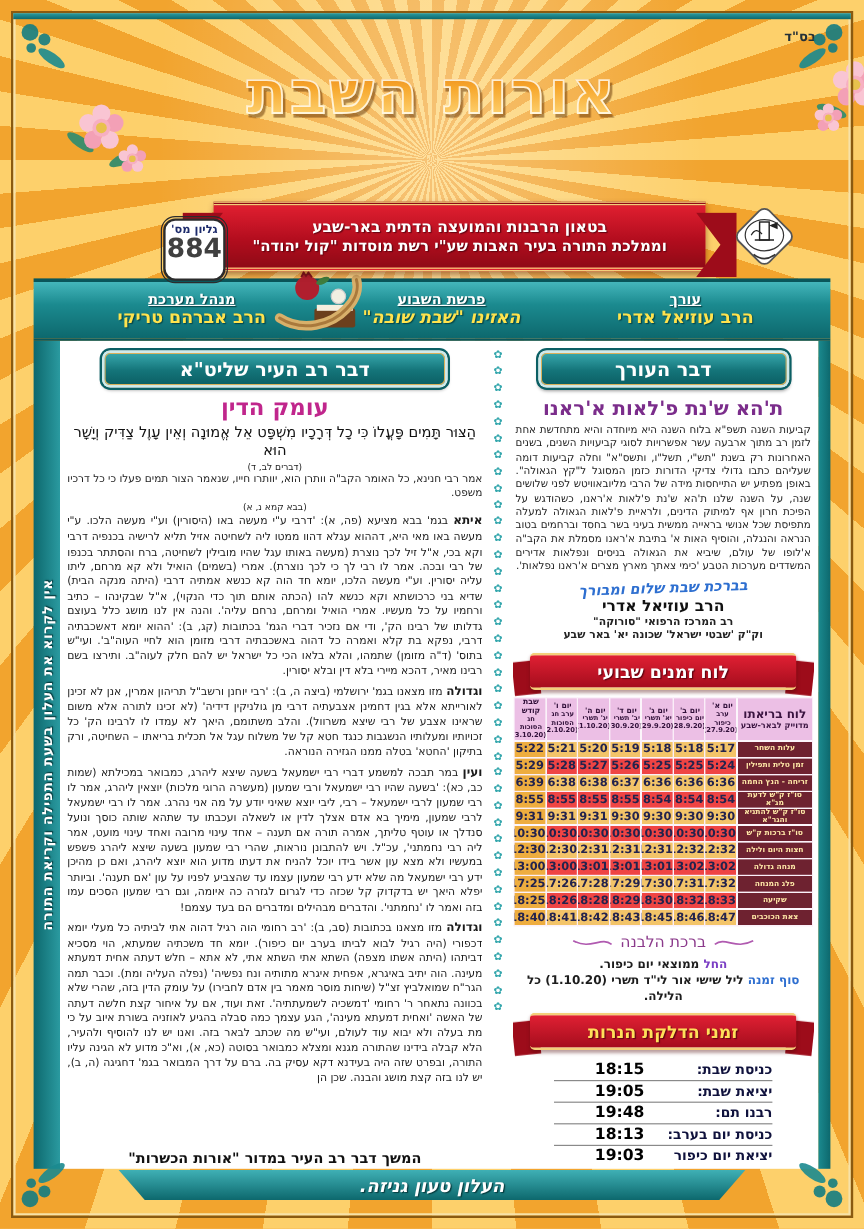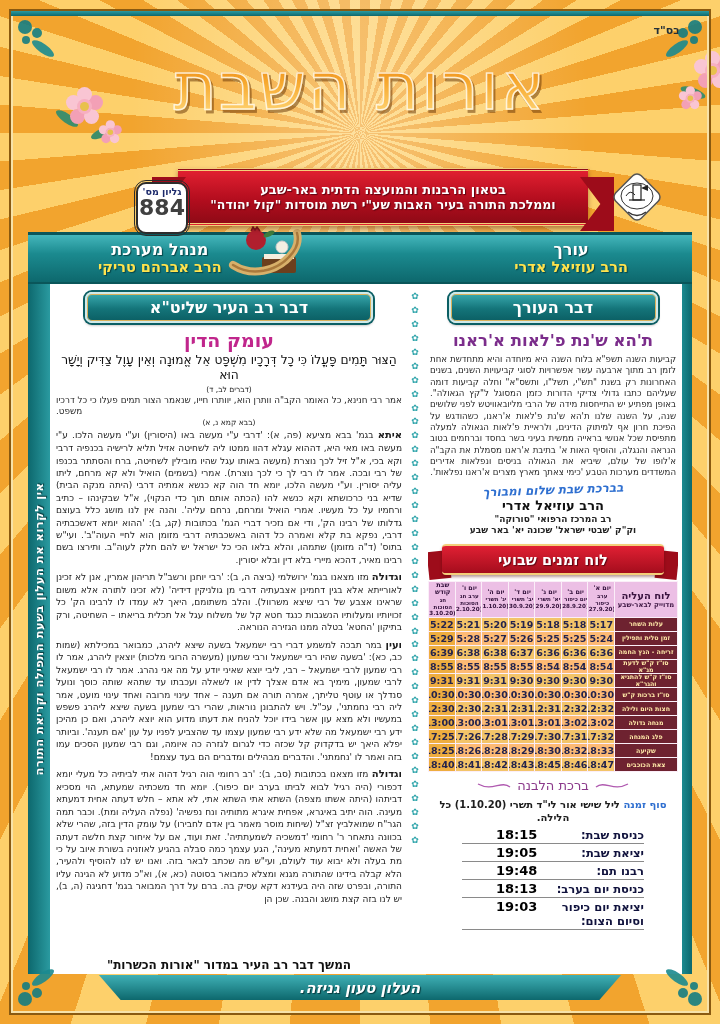--- a/index.html
+++ b/index.html
@@ -23,21 +23,21 @@
   .corner i.b3{width:8px;height:8px;left:10px;top:22px;}
   .corner i.leaf{width:26px;height:9px;border-radius:50%;left:18px;top:30px;transform:rotate(35deg);background:#1b8a8f;}
   .corner.tl{left:12px;top:14px;}
   .corner.tr{right:12px;top:14px;transform:scaleX(-1);}
   .corner.bl{left:12px;bottom:12px;transform:scaleY(-1);}
   .corner.br{right:12px;bottom:12px;transform:scale(-1,-1);}
 
   
   .bsd{position:absolute;top:24px;right:40px;font-size:11px;font-weight:bold;color:#243038;z-index:10;}
   .main-title{position:absolute;top:48px;left:0;right:0;text-align:center;z-index:5;
-      font-size:66px;font-weight:normal;letter-spacing:2px;
+      font-size:50px;font-weight:bold;letter-spacing:2px;
       background:linear-gradient(180deg,#e87f12 10%,#f7a92f 45%,#ffd97c 90%);
       -webkit-background-clip:text;background-clip:text;color:#ef9420;
       -webkit-text-fill-color:transparent;-webkit-text-stroke:1.5px rgba(255,252,240,.85);
       filter:drop-shadow(2px 3px 0 rgba(97,47,2,.5));}
 
   .flower-cluster{position:absolute;z-index:6;}
   .fc-left{left:62px;top:88px;}
   .fc-right{right:34px;top:44px;}
   .petals{position:absolute;width:36px;height:36px;}
   .petals::before{content:"";position:absolute;width:15px;height:15px;border-radius:50%;
@@ -67,21 +67,21 @@
   .issue-number{font-size:22px;font-weight:bold;color:#404040;line-height:1;}
 
   .emblem{position:absolute;top:166px;right:52px;z-index:9;}
 
   
   .info-bar{position:absolute;top:232px;left:28px;right:28px;height:52px;z-index:7;
       background:linear-gradient(180deg,#44b6bb 0%,#1b8a8f 40%,#0d686d 100%);
       border-top:3px solid #0a565a;border-bottom:2px solid #0a565a;
       display:flex;justify-content:space-between;align-items:center;padding:0 64px 0 70px;box-sizing:border-box;}
   .ib-group{text-align:center;line-height:1.15;}
-  .ib-role{font-size:16px;color:#fff;font-weight:bold;text-shadow:1px 1px 1px #064447;}
+  .ib-role{font-size:12px;color:#fff;font-weight:bold;text-shadow:1px 1px 1px #064447;text-decoration:underline;}
   .ib-name{font-size:14.5px;color:#ffe34d;font-weight:bold;text-shadow:1px 1px 1px #064447;}
   .ib-name.italic{font-style:italic;}
   .parsha-art{position:absolute;left:198px;top:-10px;}
 
   
   .content-bg{position:absolute;top:284px;bottom:50px;left:50px;right:38px;background:#fff;z-index:3;}
   .rail-right{position:absolute;top:284px;bottom:50px;right:28px;width:10px;background:linear-gradient(90deg,#1b8a8f,#0d686d);z-index:4;}
   .side-strip{position:absolute;top:284px;bottom:50px;left:28px;width:22px;background:linear-gradient(90deg,#0d686d,#2a9aa0);z-index:4;}
   .side-strip span{position:absolute;top:50%;left:50%;transform:translate(-50%,-50%) rotate(-90deg);
       white-space:nowrap;color:#fff;font-weight:bold;font-size:11.5px;letter-spacing:.5px;text-shadow:1px 1px 1px #06393c;}
@@ -118,41 +118,41 @@
   .tt-corner{background:#ecbfe5;width:62px;}
   .ttc1{font-size:10px;font-weight:bold;color:#3a1440;line-height:1.1;}
   .ttc2{font-size:6.8px;font-weight:bold;color:#3a1440;}
   th.tt-day{background:#ecbfe5;color:#31103a;}
   th.tt-day .d1{font-size:6.4px;font-weight:bold;line-height:1.2;}
   th.tt-day .d2{font-size:5.6px;line-height:1.2;}
   th.tt-day .d3{font-size:5.6px;line-height:1.2;}
   td.tt-label{background:#6e2230;color:#ffe9a8;font-size:6.3px;font-weight:bold;height:13px;line-height:1.05;}
   td.tt-val{font-size:9.5px;font-weight:bold;color:#23234d;height:13px;}
   tr.rowA td.tt-val{background:#f3c469;}
-  tr.rowB td.tt-val{background:#fdba74;}
+  tr.rowB td.tt-val{background:#ef4444;}
   td.tt-val.shb{background:#eead3f !important;}
 
   
   .moon{ text-align:center;margin-top:5px;line-height:1.3;}
   .moon-title{color:#8b3a8b;font-weight:normal;font-size:13px;display:inline-flex;align-items:center;gap:6px;}
   .moon-line{font-size:10px;color:#1d1d1d;font-weight:bold;}
   .moon-line .pfx1{color:#7b3fc4;}
   .moon-line .pfx2{color:#2f6fd0;}
 
   
   .candles-wrap{position:relative;margin-top:2px;padding:0 30px;flex:1;}
   .candle-row{display:flex;align-items:baseline;border-bottom:1px solid #8a8a8a;padding:1px 0;margin:0 4px;}
   .c-label{font-size:11.5px;font-weight:bold;color:#10123d;}
   .c-val{font-size:13px;font-weight:bold;color:#000;margin-right:auto;margin-left:34px;}
 
   
   .rav-title{color:#c0268c;font-weight:bold;font-size:19px;text-align:center;margin:0 0 2px;}
   .rav-verse{font-size:12.2px;font-weight:normal;color:#111;text-align:center;line-height:1.25;}
   .src{font-size:7.6px;color:#222;text-align:center;margin:1px 0;}
-  .rav-lead{font-size:8.8px;color:#1d1d1d;text-align:left;line-height:1.3;}
+  .rav-lead{font-size:8.8px;color:#1d1d1d;text-align:right;line-height:1.3;}
   .rav-paras{font-size:9px;line-height:1.38;text-align:justify;color:#1b1b1b;overflow:hidden;flex:1;}
   .rav-paras p{margin:0 0 4px;}
   .lead-word{font-size:10px;}
   .rav-cont{font-size:12px;font-weight:bold;color:#111;text-align:center;margin:2px 0 0;}
 
   
   .genizah{position:absolute;bottom:24px;left:88px;right:88px;height:25px;z-index:6;
       background:linear-gradient(180deg,#3fb0b5,#0d686d);
       clip-path:polygon(2% 0,98% 0,94% 100%,6% 100%);
       display:flex;align-items:center;justify-content:center;}
@@ -226,20 +226,24 @@
     <path d="M20,30 q4,-7 9,-1" stroke="#222" fill="none" stroke-width="1"></path>
     <path d="M35,22 l7,-3 v6 z" fill="#222"></path>
     <path d="M22,46 q9,7 18,0" stroke="#333" fill="none" stroke-width="1.5"></path>
   </svg>
 </div>
 
 <div class="info-bar">
   <div class="ib-group">
     <div class="ib-role">עורך</div>
     <div class="ib-name">הרב עוזיאל אדרי</div>
+  </div>
+  <div class="ib-group">
+    <div class="ib-role">פרשת השבוע</div>
+    <div class="ib-name italic">האזינו "שבת שובה"</div>
   </div>
   <div class="ib-group">
     <div class="ib-role">מנהל מערכת</div>
     <div class="ib-name">הרב אברהם טריקי</div>
   </div>
   <div class="parsha-art">
     <svg width="86" height="62" viewBox="0 0 86 62">
       <rect x="36" y="32" width="34" height="16" rx="2" fill="#6c3f1d"></rect>
       <rect x="38" y="29" width="30" height="5" fill="#f5eede"></rect>
       <path d="M7,40 C26,52 50,46 63,32 C71,24 73,15 71,8" stroke="#d8b06a" stroke-width="8" fill="none" stroke-linecap="round"></path>
@@ -272,21 +276,21 @@
     </div>
 
     <div class="mini-ribbon">
       <span class="txt">לוח זמנים שבועי</span>
     </div>
 
     <table class="times">
         <tbody>
           <tr>
             <th class="tt-corner">
-              <div class="ttc1">לוח העליה</div>
+              <div class="ttc1">לוח בריאתו</div>
               <div class="ttc2">מדוייק לבאר-שבע</div>
             </th>
             <th class="tt-day">
               <div class="d1">יום א'</div>
               <div class="d2">ערב כיפור</div>
               <div class="d3">(27.9.20)</div>
             </th>
             <th class="tt-day">
               <div class="d1">יום ב'</div>
               <div class="d2">יום כיפור</div>
@@ -435,24 +439,30 @@
       <span class="moon-title">
         <svg width="34" height="12" viewBox="0 0 34 12">
             <path d="M1,7 C10,0 18,12 33,4" stroke="#b05ab0" fill="none" stroke-width="1.4"></path>
           </svg>
         <span>ברכת הלבנה</span>
         <svg width="34" height="12" viewBox="0 0 34 12">
             <path d="M1,4 C16,12 24,0 33,7" stroke="#b05ab0" fill="none" stroke-width="1.4"></path>
           </svg>
       </span>
       <div class="moon-line">
+        <span class="pfx1">החל</span><span> ממוצאי יום כיפור.</span>
+      </div>
+      <div class="moon-line">
         <span class="pfx2">סוף זמנה</span><span> ליל שישי אור לי"ד תשרי (1.10.20) כל הלילה.</span>
       </div>
     </div>
 
+    <div class="mini-ribbon">
+      <span class="txt gold">זמני הדלקת הנרות</span>
+    </div>
 
     <div class="candles-wrap">
       <div>
           <div class="candle-row">
             <span class="c-label">כניסת שבת:</span>
             <span class="c-val">18:15</span>
           </div>
           <div class="candle-row">
             <span class="c-label">יציאת שבת:</span>
             <span class="c-val">19:05</span>

